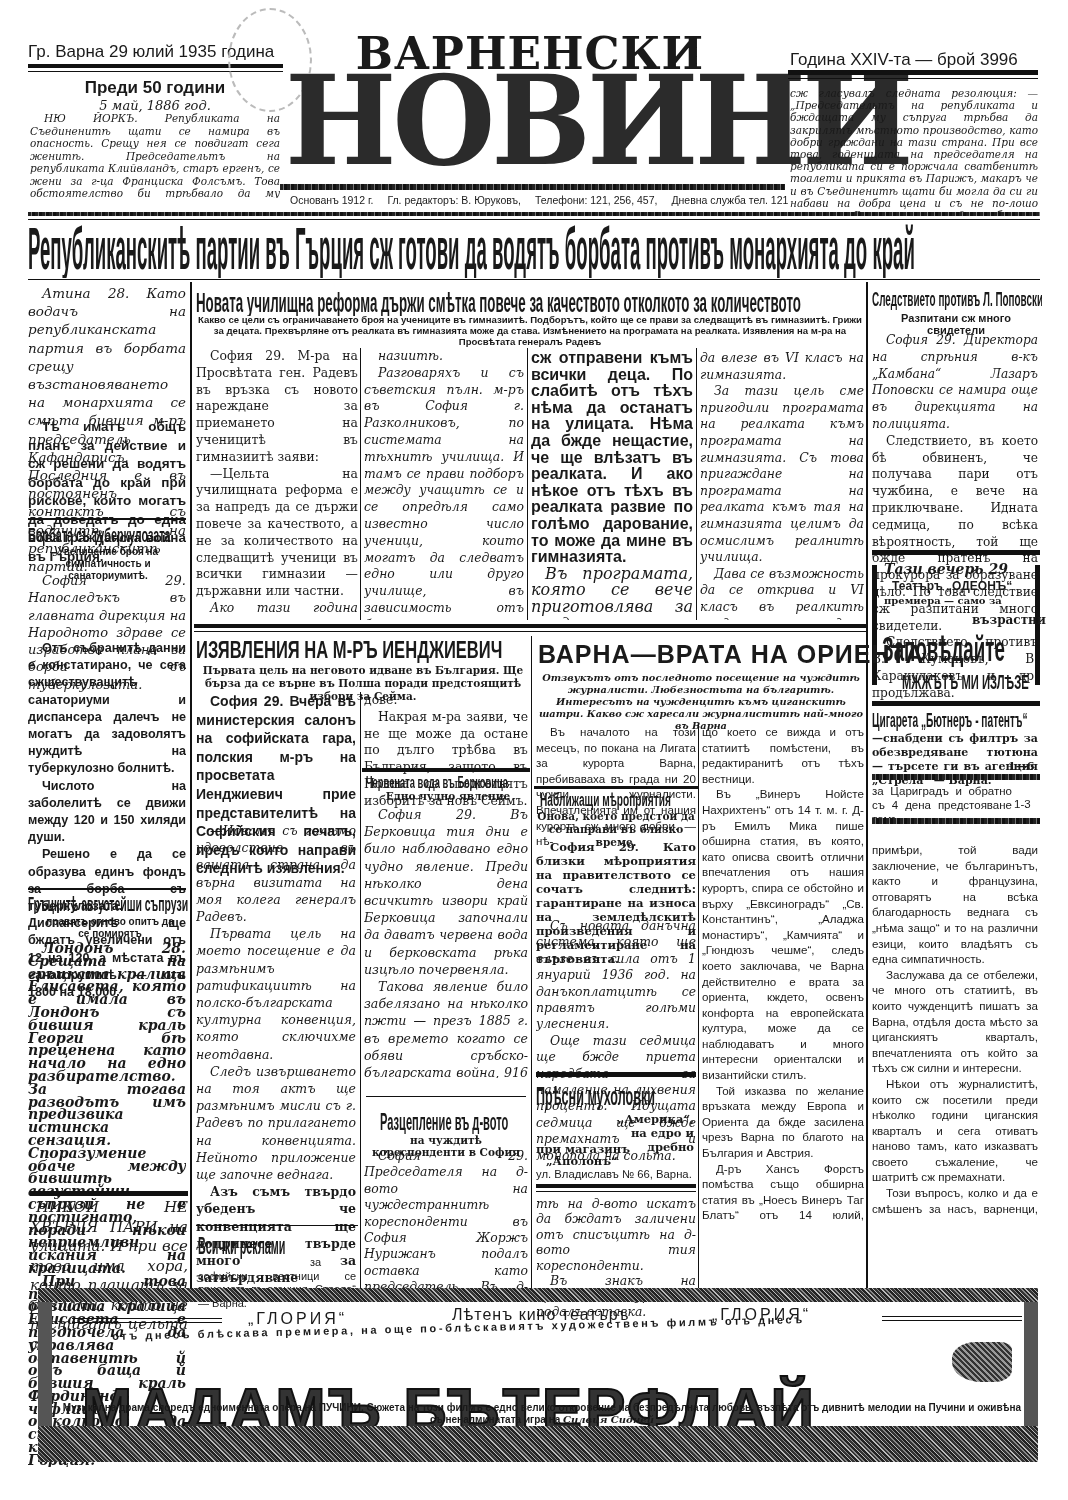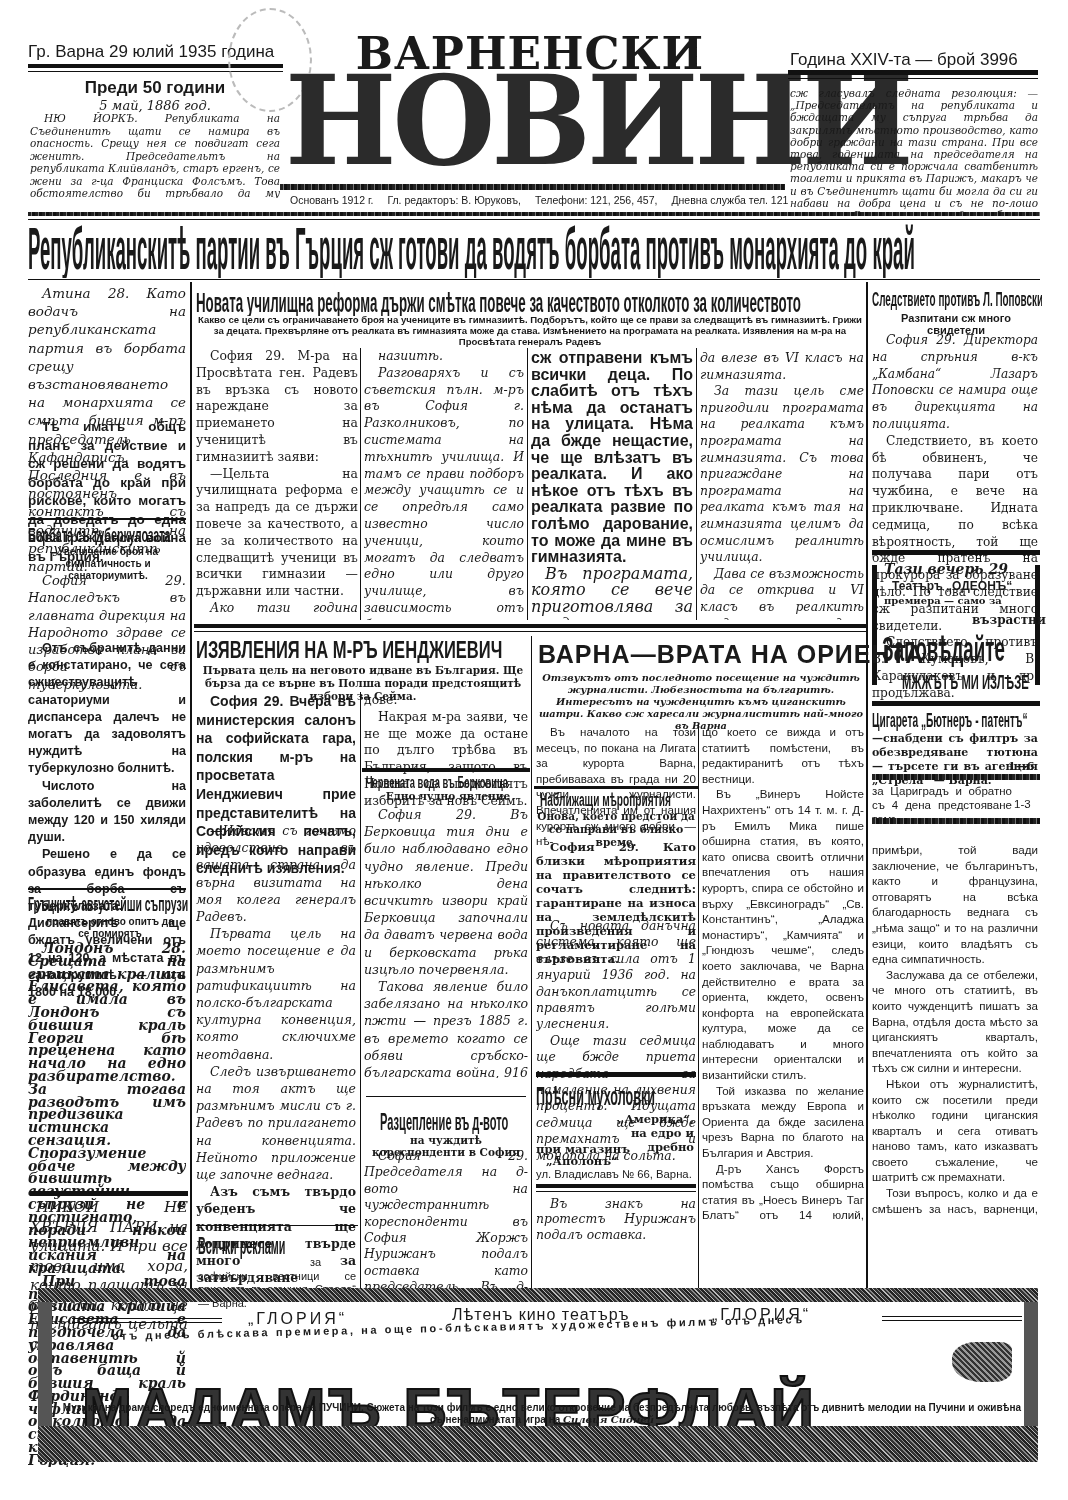--- a/index.html
+++ b/index.html
@@ -257,20 +257,21 @@
 <div class="abs" style="left:536px;top:1082px;width:160px;height:28px;overflow:hidden;">
   <div style="font-family:'Liberation Sans',sans-serif;font-weight:bold;font-size:17px;white-space:nowrap;transform:scale(0.74,1.55);transform-origin:left top;">Прѣсни мухоловки</div>
 </div>
 <div class="abs bold" style="left:600px;top:1112px;width:94px;text-align:right;font-size:11.5px;line-height:14px;">„Америка“, на едро и дребно</div>
 <div class="abs bold" style="left:536px;top:1142px;font-size:11.5px;">при магазинъ</div>
 <div class="abs bold" style="left:546px;top:1154px;font-size:11.5px;">„Аполонъ“</div>
 <div class="abs sans" style="left:536px;top:1168px;font-size:11.3px;white-space:nowrap;">ул. Владиславъ № 66, Варна.</div>
 <div class="thick" style="left:536px;top:1184px;width:160px;height:4px;"></div>
 <div class="hline" style="left:536px;top:1191px;width:160px;height:1px;"></div>
 <div class="col it" style="left:536px;top:1196px;width:160px;font-size:12.4px;line-height:15.4px;">
+  <p style="text-indent:0">тѣ на д-вото искатъ да бждатъ заличени отъ списъцитѣ на д-вото тия кореспонденти.</p>
   <p>Въ знакъ на протестъ Нурижанъ подалъ оставка.</p>
 </div>
 
 <div class="abs tex" style="left:38px;top:1288px;width:1000px;height:14px;"></div>
 <div class="abs" style="left:38px;top:1302px;width:1000px;height:124px;border-left:14px solid #555;border-right:14px solid #555;box-sizing:border-box;">
   <div class="hline" style="left:20px;top:16px;width:150px;height:1px;"></div>
   <div class="hline" style="left:20px;top:20px;width:150px;height:1px;"></div>
   <div class="hline" style="left:830px;top:14px;width:140px;height:1px;"></div>
   <div class="hline" style="left:830px;top:18px;width:140px;height:1px;"></div>
   <div class="abs sans" style="left:196px;top:8px;font-size:16px;letter-spacing:3px;">„ГЛОРИЯ“</div>

